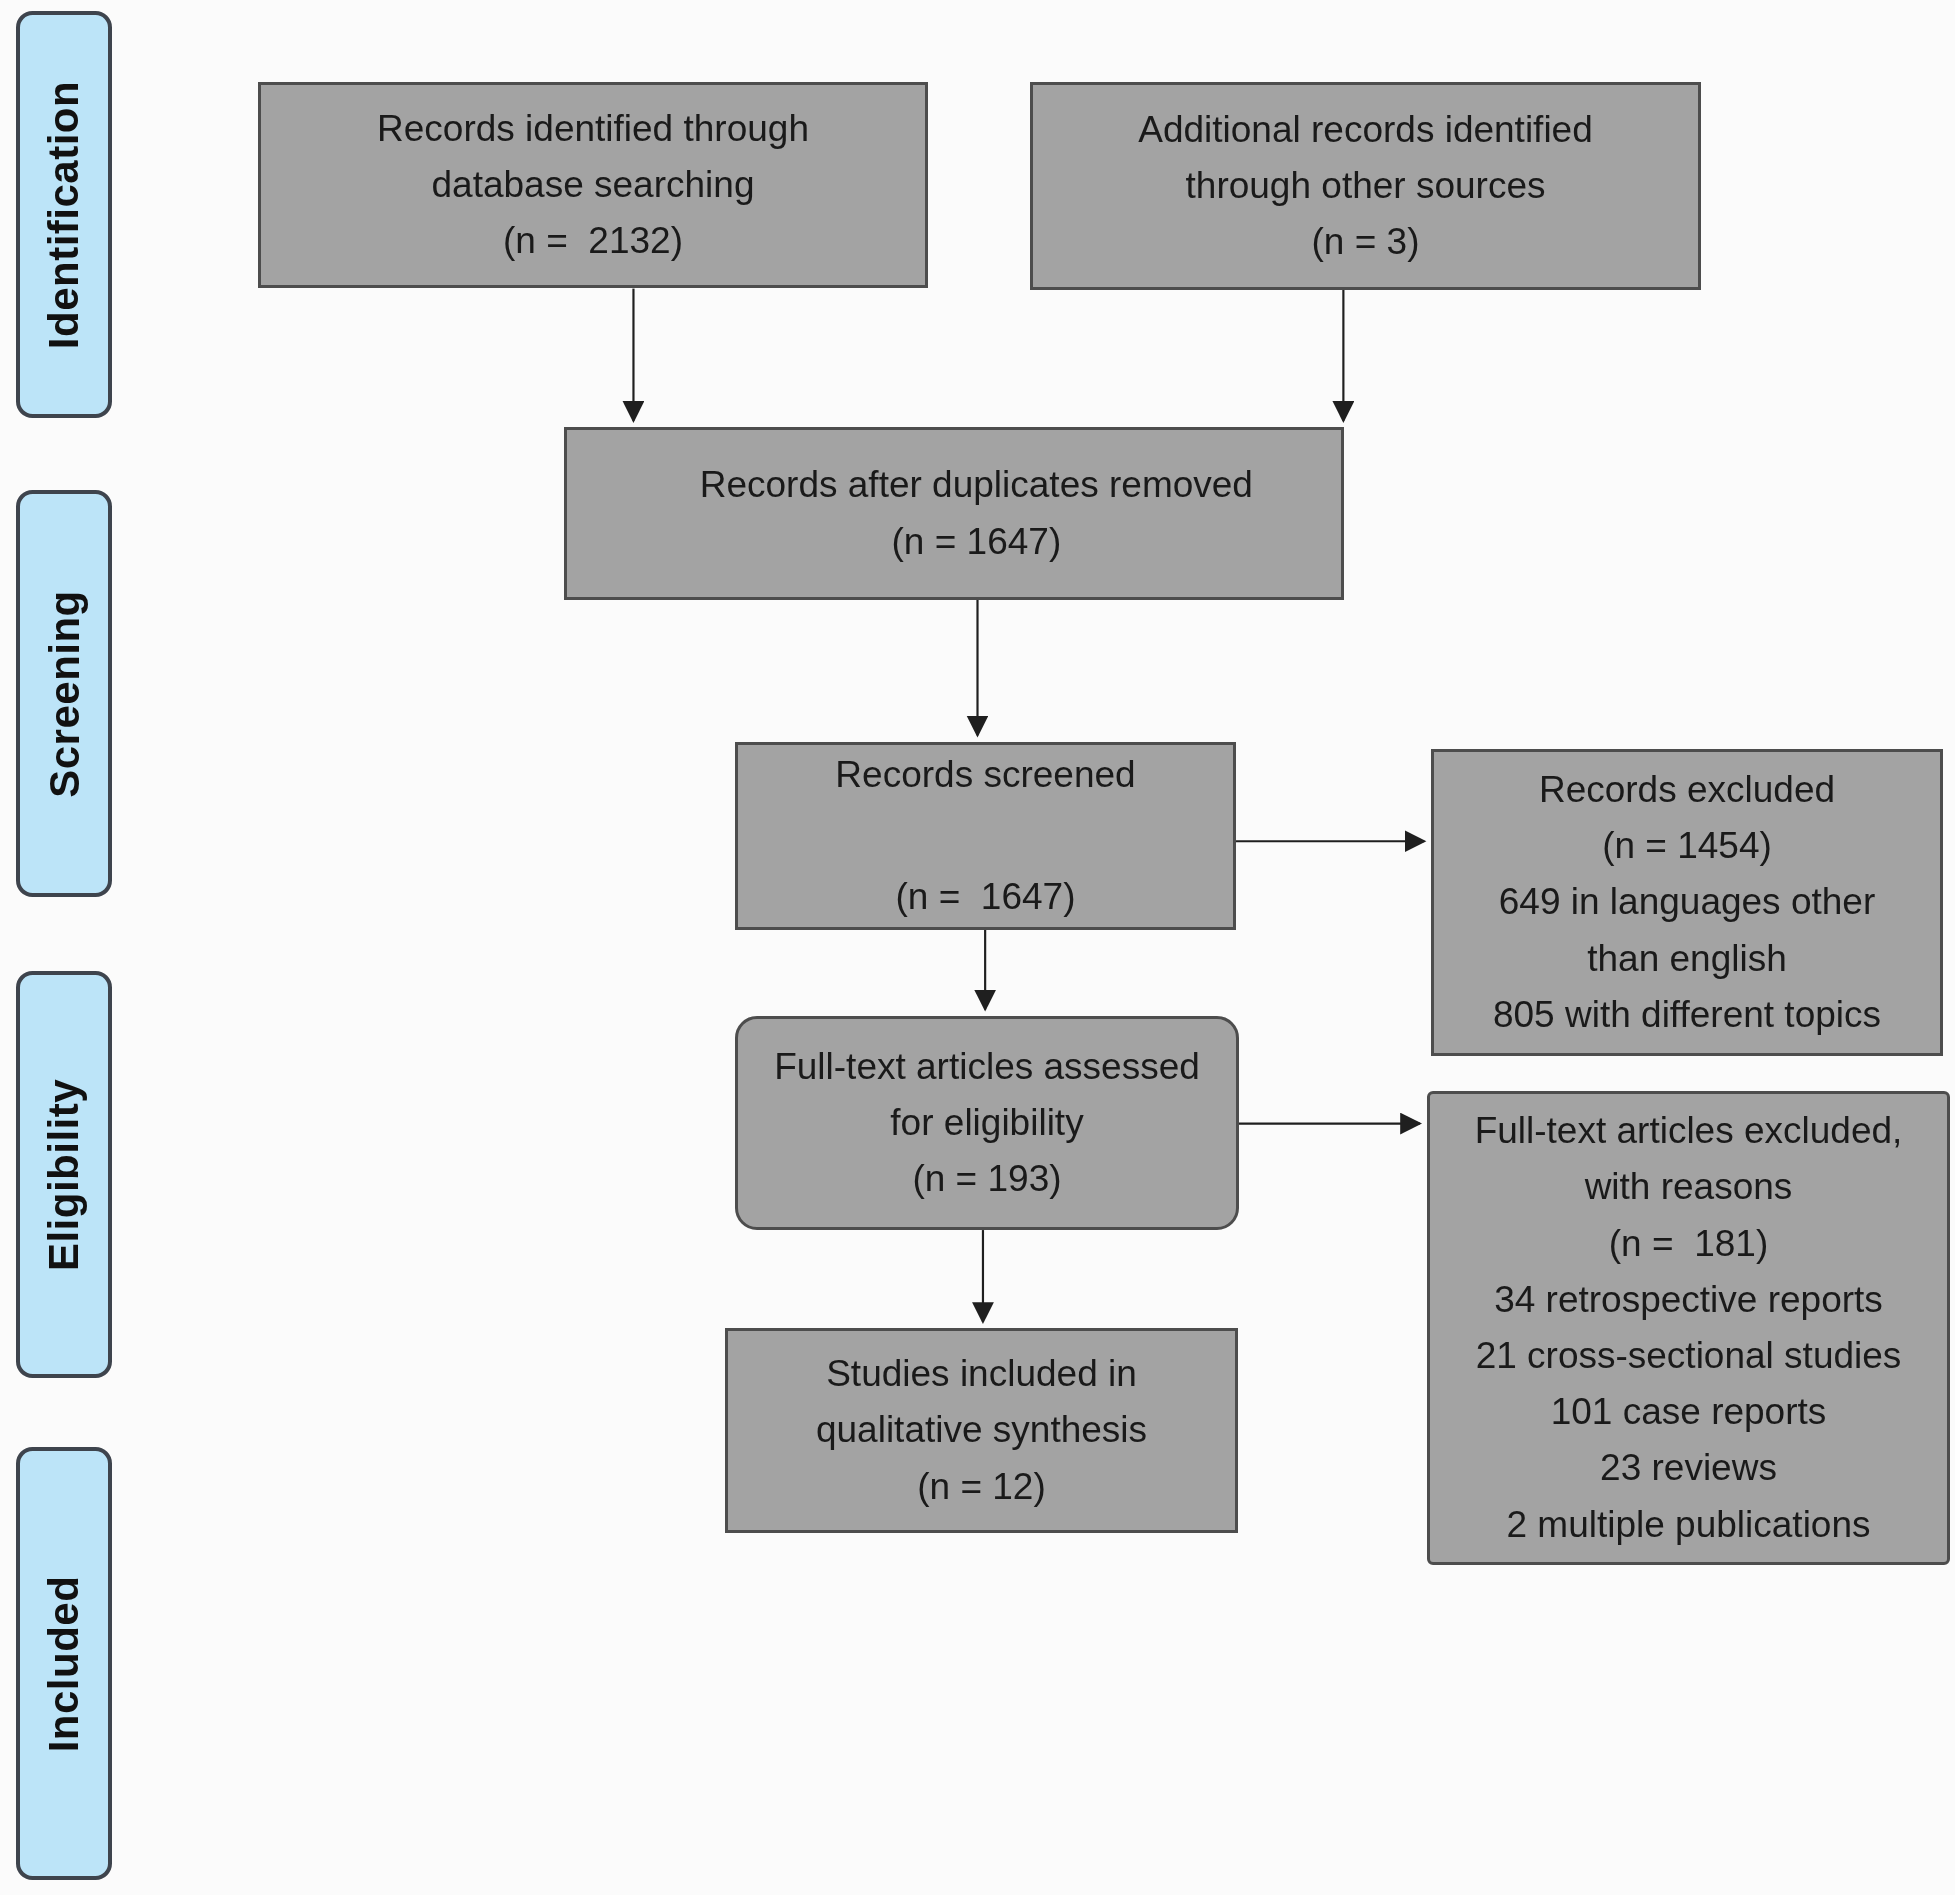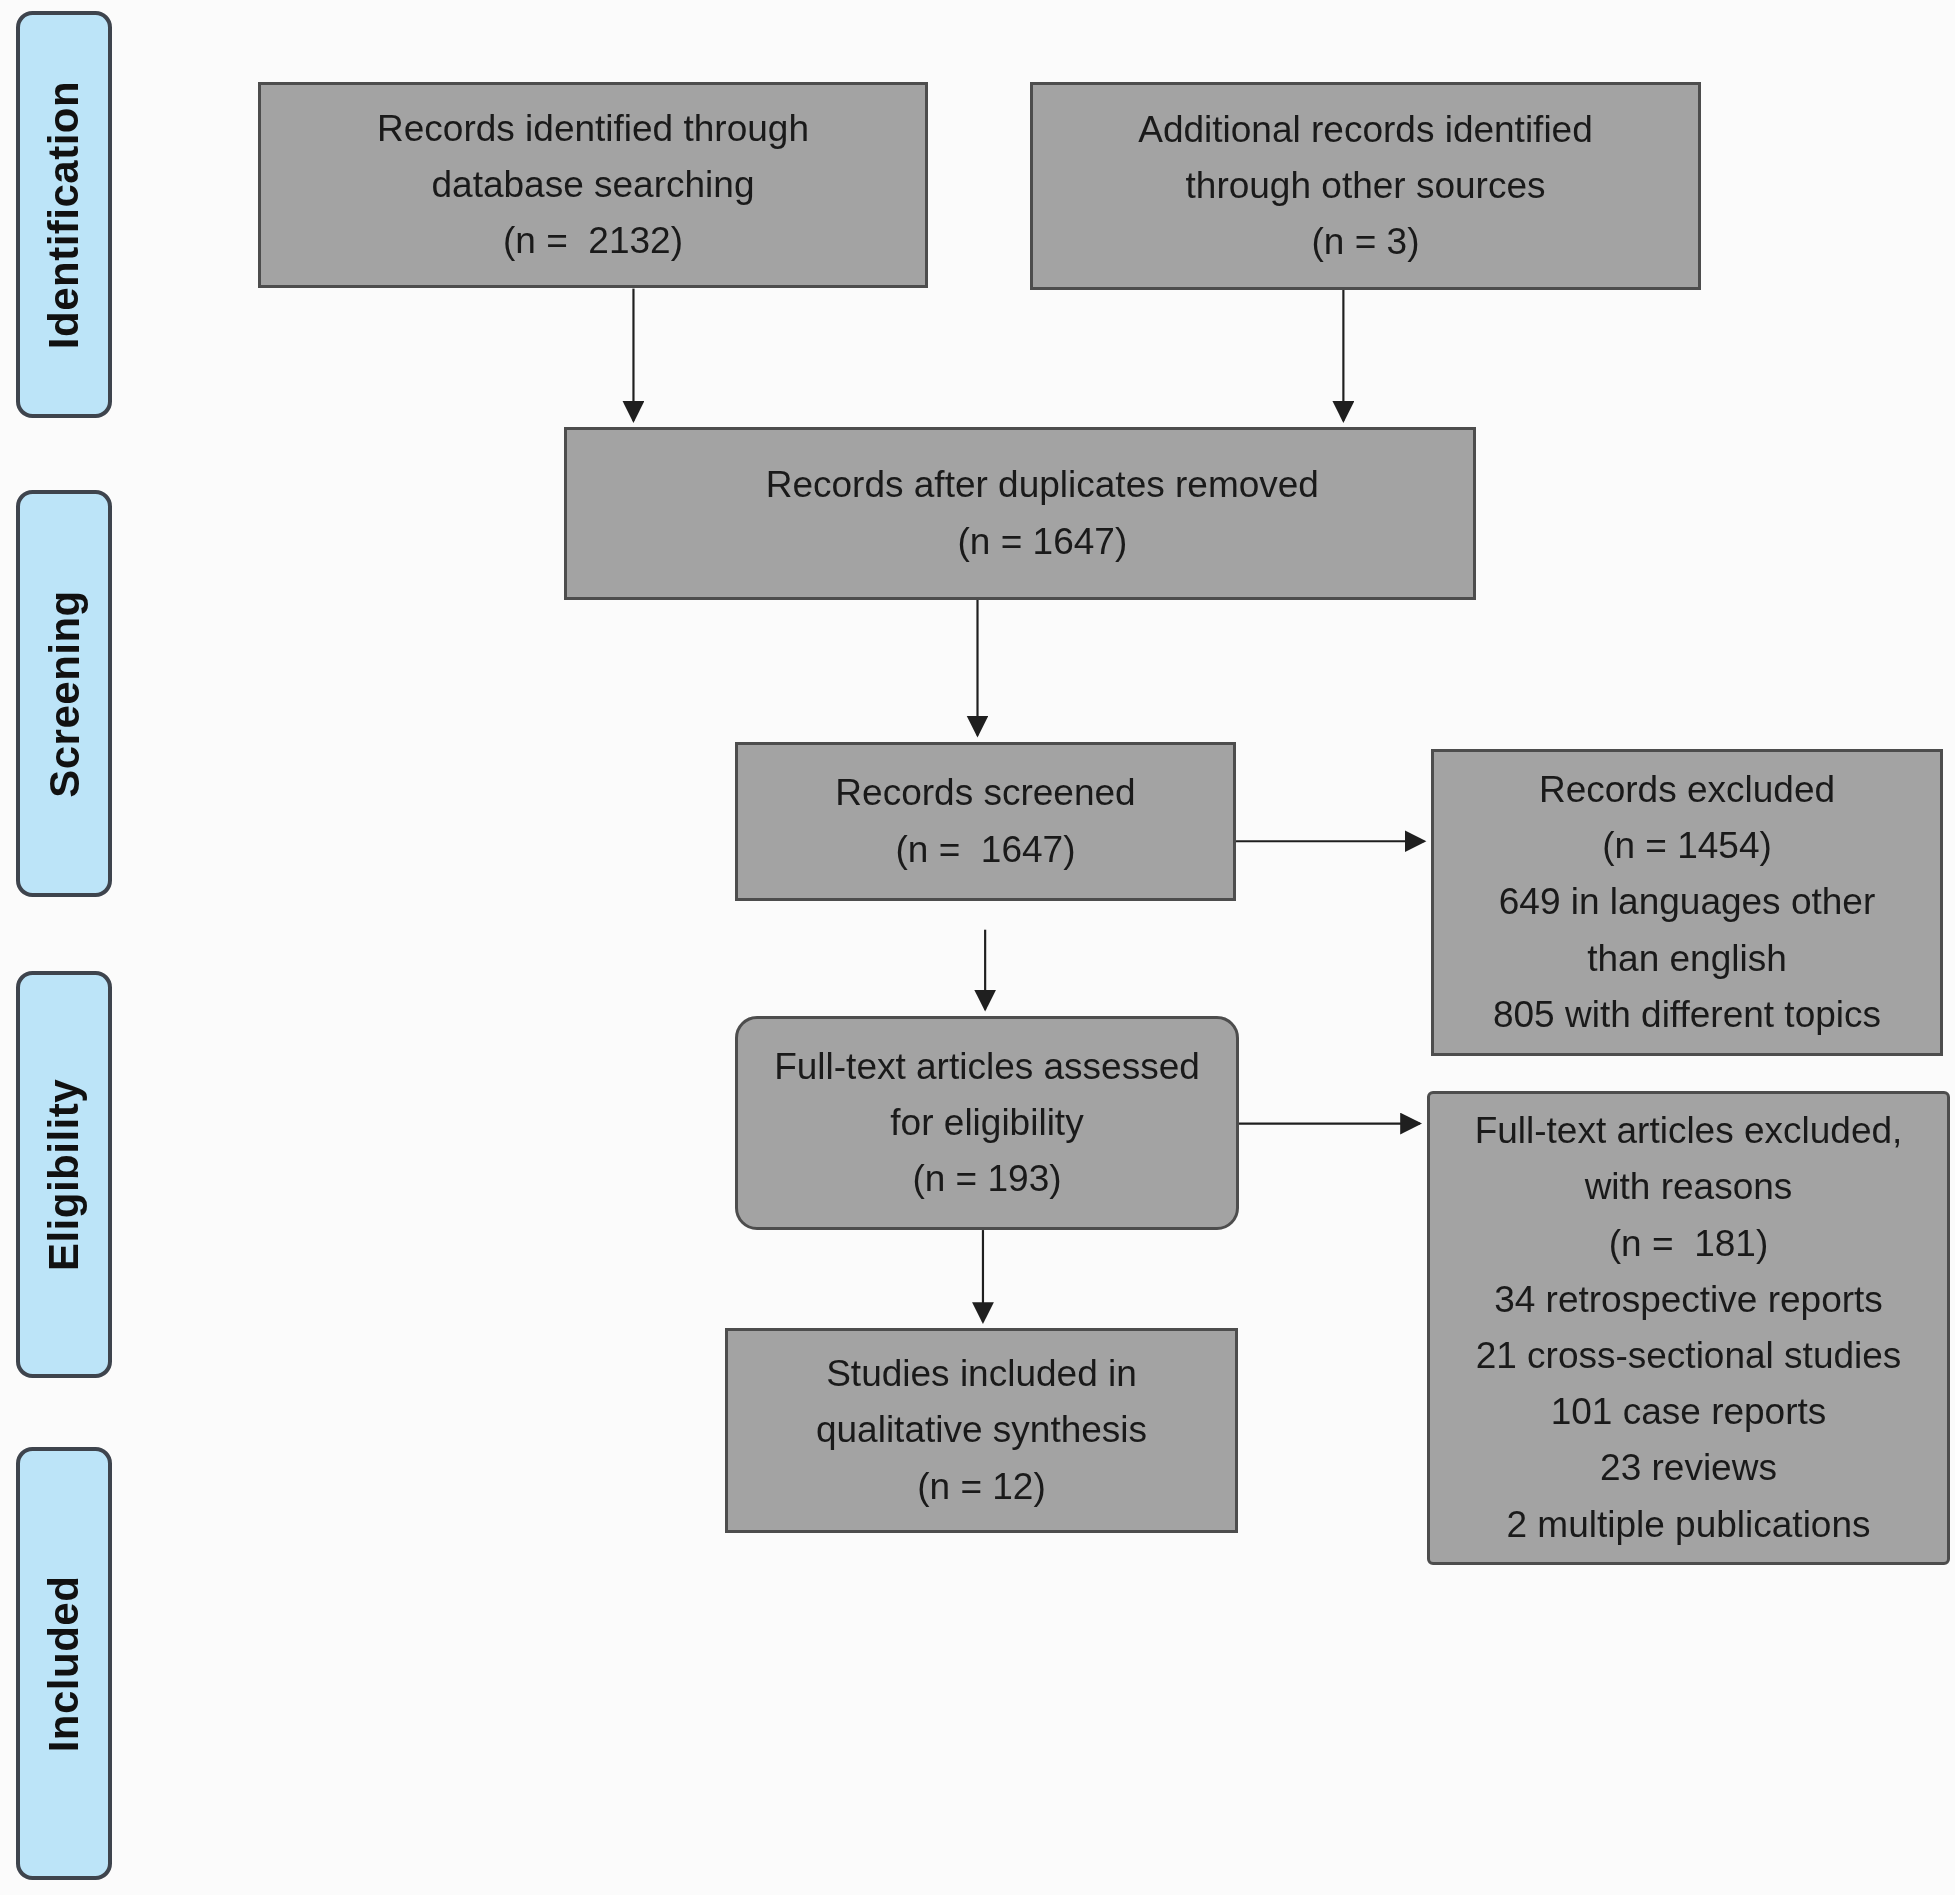--- a/index.html
+++ b/index.html
@@ -102,26 +102,26 @@
     <div class="line">database searching</div>
     <div class="line">(n =  2132)</div>
   </div>
 
   <div class="fbox" style="left:1030px; top:82px; width:671px; height:208px;">
     <div class="line">Additional records identified</div>
     <div class="line">through other sources</div>
     <div class="line">(n = 3)</div>
   </div>
 
-  <div class="fbox" style="left:564px; top:427px; width:912px; height:173px;padding-left:48px;">
+  <div class="fbox" style="left:564px; top:427px; width:780px; height:173px;padding-left:48px;">
     <div class="line">Records after duplicates removed</div>
     <div class="line">(n = 1647)</div>
   </div>
 
-  <div class="fbox" style="left:735px; top:742px; width:501px; height:159px;">
+  <div class="fbox" style="left:735px; top:742px; width:501px; height:188px;justify-content:space-between;">
     <div class="line">Records screened</div>
     <div class="line">(n =  1647)</div>
   </div>
 
   <div class="fbox" style="left:1431px; top:749px; width:512px; height:307px;">
     <div class="line">Records excluded</div>
     <div class="line">(n = 1454)</div>
     <div class="line">649 in languages other</div>
     <div class="line">than english</div>
     <div class="line">805 with different topics</div>

